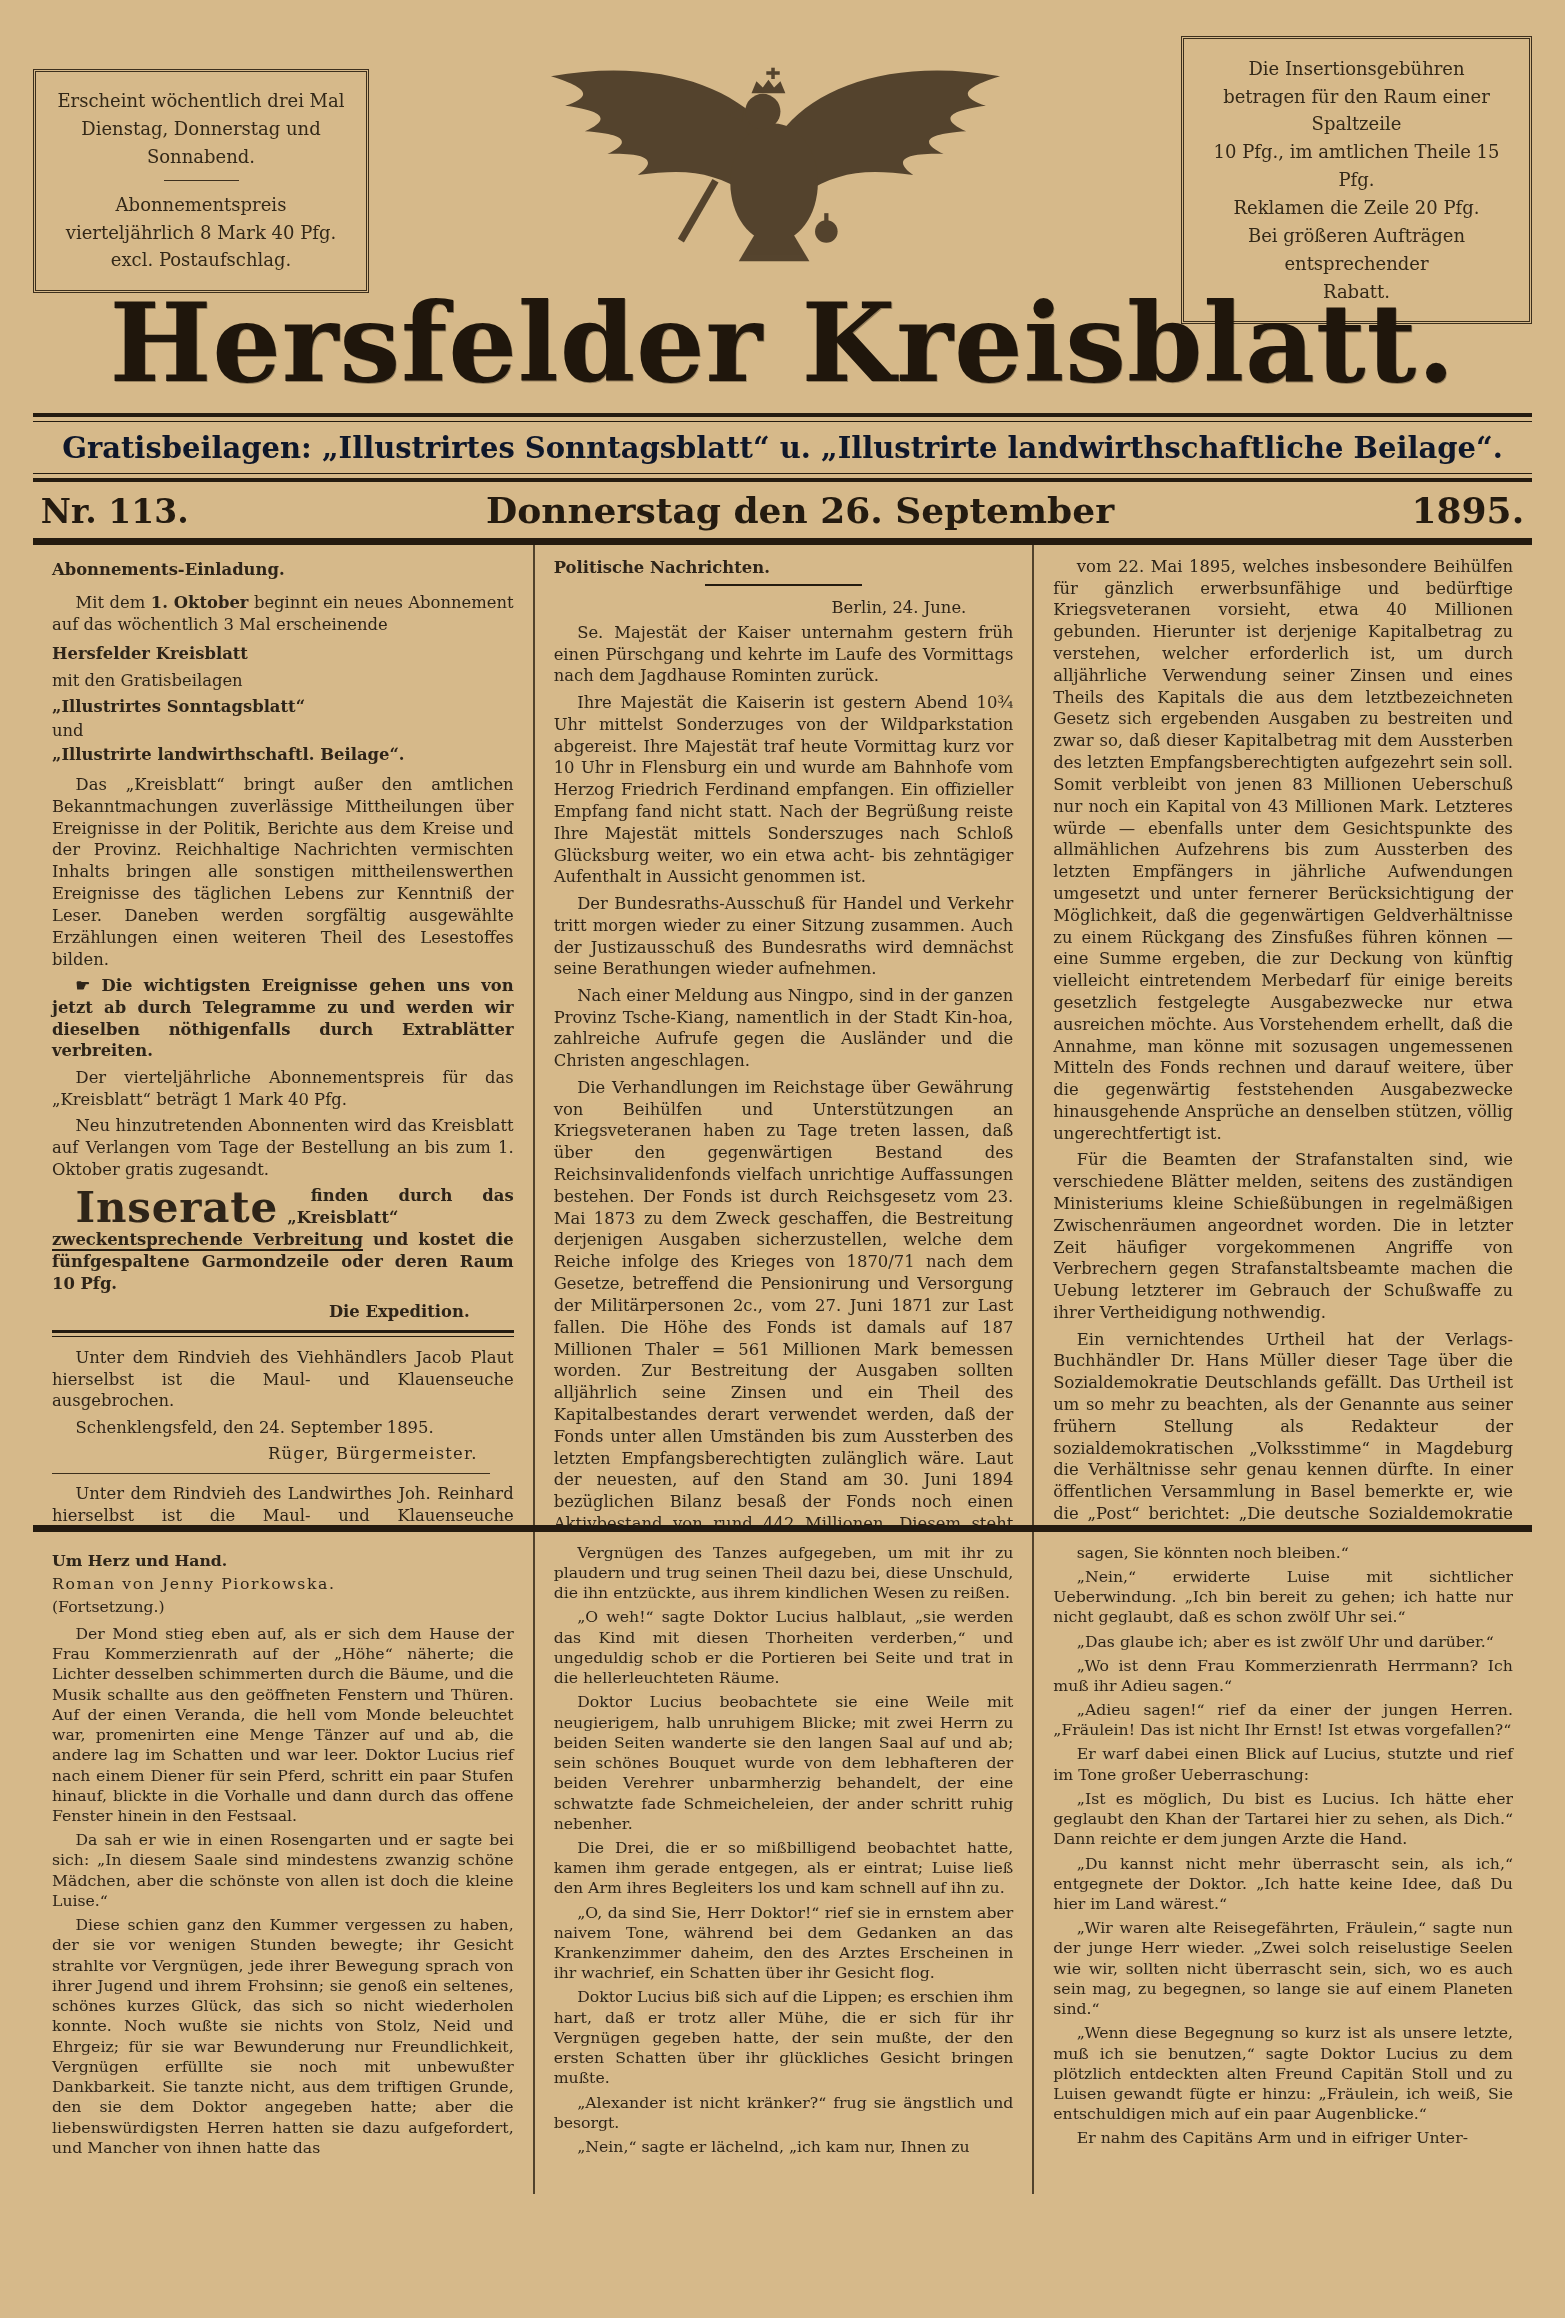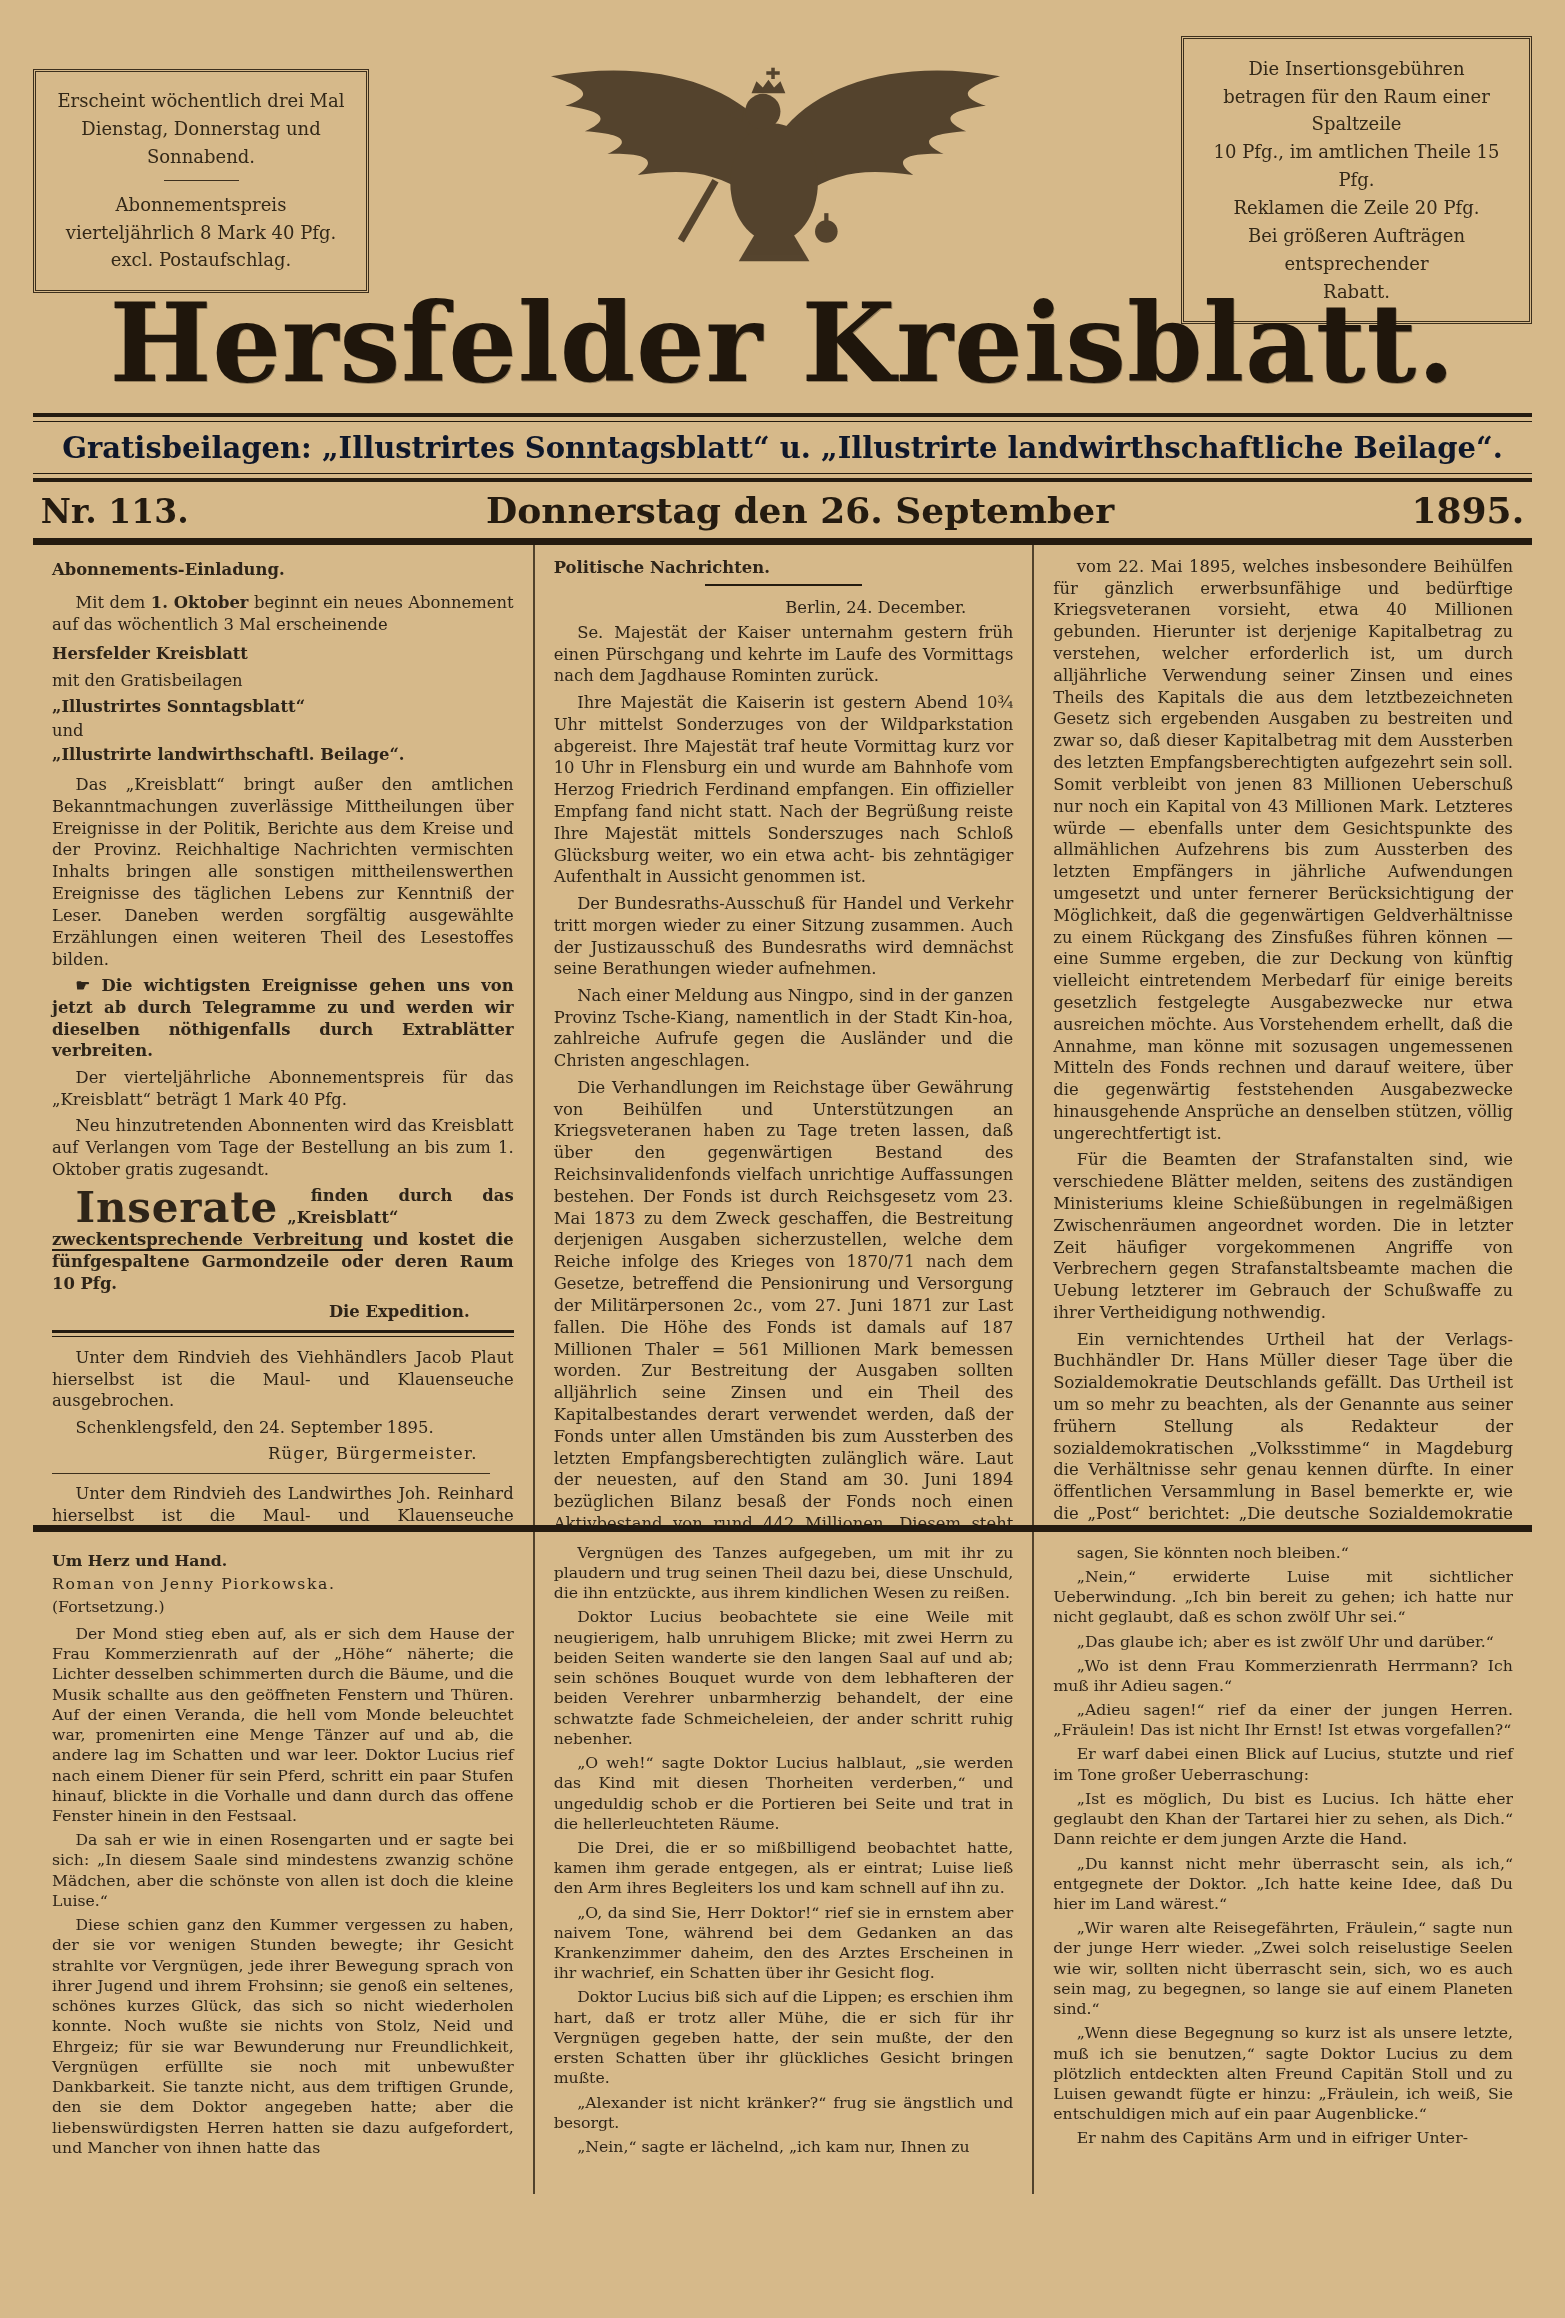--- a/index.html
+++ b/index.html
@@ -164,21 +164,21 @@
       <p class="place">Schenklengsfeld, den 24. September 1895.</p>
       <p class="sign">Rüger, Bürgermeister.</p>
       <div class="notice-rule-thin"></div>
       <p>Unter dem Rindvieh des Landwirthes Joh. Reinhard hierselbst ist die Maul- und Klauenseuche ausgebrochen.</p>
 
     </div>
 
     <div class="col">
       <p class="h-pol">Politische Nachrichten.</p>
       <div class="head-rule"></div>
-      <p class="dateline">Berlin, 24. December.</p>
+      <p class="dateline">Berlin, 24. June.</p>
       <p>Se. Majestät der Kaiser unternahm gestern früh einen Pürschgang und kehrte im Laufe des Vormittags nach dem Jagdhause Rominten zurück.</p>
       <p>Ihre Majestät die Kaiserin ist gestern Abend 10¾ Uhr mittelst Sonderzuges von der Wildparkstation abgereist. Ihre Majestät traf heute Vormittag kurz vor 10 Uhr in Flensburg ein und wurde am Bahnhofe vom Herzog Friedrich Ferdinand empfangen. Ein offizieller Empfang fand nicht statt. Nach der Begrüßung reiste Ihre Majestät mittels Sonderszuges nach Schloß Glücksburg weiter, wo ein etwa acht- bis zehntägiger Aufenthalt in Aussicht genommen ist.</p>
       <p>Der Bundesraths-Ausschuß für Handel und Verkehr tritt morgen wieder zu einer Sitzung zusammen. Auch der Justizausschuß des Bundesraths wird demnächst seine Berathungen wieder aufnehmen.</p>
       <p>Nach einer Meldung aus Ningpo, sind in der ganzen Provinz Tsche-Kiang, namentlich in der Stadt Kin-hoa, zahlreiche Aufrufe gegen die Ausländer und die Christen angeschlagen.</p>
       <p>Die Verhandlungen im Reichstage über Gewährung von Beihülfen und Unterstützungen an Kriegsveteranen haben zu Tage treten lassen, daß über den gegenwärtigen Bestand des Reichsinvalidenfonds vielfach unrichtige Auffassungen bestehen. Der Fonds ist durch Reichsgesetz vom 23. Mai 1873 zu dem Zweck geschaffen, die Bestreitung derjenigen Ausgaben sicherzustellen, welche dem Reiche infolge des Krieges von 1870/71 nach dem Gesetze, betreffend die Pensionirung und Versorgung der Militärpersonen 2c., vom 27. Juni 1871 zur Last fallen. Die Höhe des Fonds ist damals auf 187 Millionen Thaler = 561 Millionen Mark bemessen worden. Zur Bestreitung der Ausgaben sollten alljährlich seine Zinsen und ein Theil des Kapitalbestandes derart verwendet werden, daß der Fonds unter allen Umständen bis zum Aussterben des letzten Empfangsberechtigten zulänglich wäre. Laut der neuesten, auf den Stand am 30. Juni 1894 bezüglichen Bilanz besaß der Fonds noch einen Aktivbestand von rund 442 Millionen. Diesem steht der Kapitalwerth der dem Fonds obliegenden Verbindlichkeiten mit rund 359 Millionen gegenüber, so daß sich rund 83 Millionen Mark Ueberschuß ergeben. Von der letzteren Summe sind inzwischen durch das Reichsgesetz</p>
     </div>
 
     <div class="col">
       <p>vom 22. Mai 1895, welches insbesondere Beihülfen für gänzlich erwerbsunfähige und bedürftige Kriegsveteranen vorsieht, etwa 40 Millionen gebunden. Hierunter ist derjenige Kapitalbetrag zu verstehen, welcher erforderlich ist, um durch alljährliche Verwendung seiner Zinsen und eines Theils des Kapitals die aus dem letztbezeichneten Gesetz sich ergebenden Ausgaben zu bestreiten und zwar so, daß dieser Kapitalbetrag mit dem Aussterben des letzten Empfangsberechtigten aufgezehrt sein soll. Somit verbleibt von jenen 83 Millionen Ueberschuß nur noch ein Kapital von 43 Millionen Mark. Letzteres würde — ebenfalls unter dem Gesichtspunkte des allmählichen Aufzehrens bis zum Aussterben des letzten Empfängers in jährliche Aufwendungen umgesetzt und unter fernerer Berücksichtigung der Möglichkeit, daß die gegenwärtigen Geldverhältnisse zu einem Rückgang des Zinsfußes führen können — eine Summe ergeben, die zur Deckung von künftig vielleicht eintretendem Merbedarf für einige bereits gesetzlich festgelegte Ausgabezwecke nur etwa ausreichen möchte. Aus Vorstehendem erhellt, daß die Annahme, man könne mit sozusagen ungemessenen Mitteln des Fonds rechnen und darauf weitere, über die gegenwärtig feststehenden Ausgabezwecke hinausgehende Ansprüche an denselben stützen, völlig ungerechtfertigt ist.</p>
       <p>Für die Beamten der Strafanstalten sind, wie verschiedene Blätter melden, seitens des zuständigen Ministeriums kleine Schießübungen in regelmäßigen Zwischenräumen angeordnet worden. Die in letzter Zeit häufiger vorgekommenen Angriffe von Verbrechern gegen Strafanstaltsbeamte machen die Uebung letzterer im Gebrauch der Schußwaffe zu ihrer Vertheidigung nothwendig.</p>
@@ -195,22 +195,22 @@
       <p class="h-novel">Um Herz und Hand.</p>
       <p class="novel-byline">Roman von Jenny Piorkowska.</p>
       <p class="novel-cont">(Fortsetzung.)</p>
       <p>Der Mond stieg eben auf, als er sich dem Hause der Frau Kommerzienrath auf der „Höhe“ näherte; die Lichter desselben schimmerten durch die Bäume, und die Musik schallte aus den geöffneten Fenstern und Thüren. Auf der einen Veranda, die hell vom Monde beleuchtet war, promenirten eine Menge Tänzer auf und ab, die andere lag im Schatten und war leer. Doktor Lucius rief nach einem Diener für sein Pferd, schritt ein paar Stufen hinauf, blickte in die Vorhalle und dann durch das offene Fenster hinein in den Festsaal.</p>
       <p>Da sah er wie in einen Rosengarten und er sagte bei sich: „In diesem Saale sind mindestens zwanzig schöne Mädchen, aber die schönste von allen ist doch die kleine Luise.“</p>
       <p>Diese schien ganz den Kummer vergessen zu haben, der sie vor wenigen Stunden bewegte; ihr Gesicht strahlte vor Vergnügen, jede ihrer Bewegung sprach von ihrer Jugend und ihrem Frohsinn; sie genoß ein seltenes, schönes kurzes Glück, das sich so nicht wiederholen konnte. Noch wußte sie nichts von Stolz, Neid und Ehrgeiz; für sie war Bewunderung nur Freundlichkeit, Vergnügen erfüllte sie noch mit unbewußter Dankbarkeit. Sie tanzte nicht, aus dem triftigen Grunde, den sie dem Doktor angegeben hatte; aber die liebenswürdigsten Herren hatten sie dazu aufgefordert, und Mancher von ihnen hatte das</p>
     </div>
 
     <div class="col">
       <p>Vergnügen des Tanzes aufgegeben, um mit ihr zu plaudern und trug seinen Theil dazu bei, diese Unschuld, die ihn entzückte, aus ihrem kindlichen Wesen zu reißen.</p>
+      <p>„O weh!“ sagte Doktor Lucius halblaut, „sie werden das Kind mit diesen Thorheiten verderben,“ und ungeduldig schob er die Portieren bei Seite und trat in die hellerleuchteten Räume.</p>
       <p>Doktor Lucius beobachtete sie eine Weile mit neugierigem, halb unruhigem Blicke; mit zwei Herrn zu beiden Seiten wanderte sie den langen Saal auf und ab; sein schönes Bouquet wurde von dem lebhafteren der beiden Verehrer unbarmherzig behandelt, der eine schwatzte fade Schmeicheleien, der ander schritt ruhig nebenher.</p>
-      <p>„O weh!“ sagte Doktor Lucius halblaut, „sie werden das Kind mit diesen Thorheiten verderben,“ und ungeduldig schob er die Portieren bei Seite und trat in die hellerleuchteten Räume.</p>
       <p>Die Drei, die er so mißbilligend beobachtet hatte, kamen ihm gerade entgegen, als er eintrat; Luise ließ den Arm ihres Begleiters los und kam schnell auf ihn zu.</p>
       <p>„O, da sind Sie, Herr Doktor!“ rief sie in ernstem aber naivem Tone, während bei dem Gedanken an das Krankenzimmer daheim, den des Arztes Erscheinen in ihr wachrief, ein Schatten über ihr Gesicht flog.</p>
       <p>Doktor Lucius biß sich auf die Lippen; es erschien ihm hart, daß er trotz aller Mühe, die er sich für ihr Vergnügen gegeben hatte, der sein mußte, der den ersten Schatten über ihr glückliches Gesicht bringen mußte.</p>
       <p>„Alexander ist nicht kränker?“ frug sie ängstlich und besorgt.</p>
       <p>„Nein,“ sagte er lächelnd, „ich kam nur, Ihnen zu</p>
     </div>
 
     <div class="col">
       <p>sagen, Sie könnten noch bleiben.“</p>
       <p>„Nein,“ erwiderte Luise mit sichtlicher Ueberwindung. „Ich bin bereit zu gehen; ich hatte nur nicht geglaubt, daß es schon zwölf Uhr sei.“</p>

